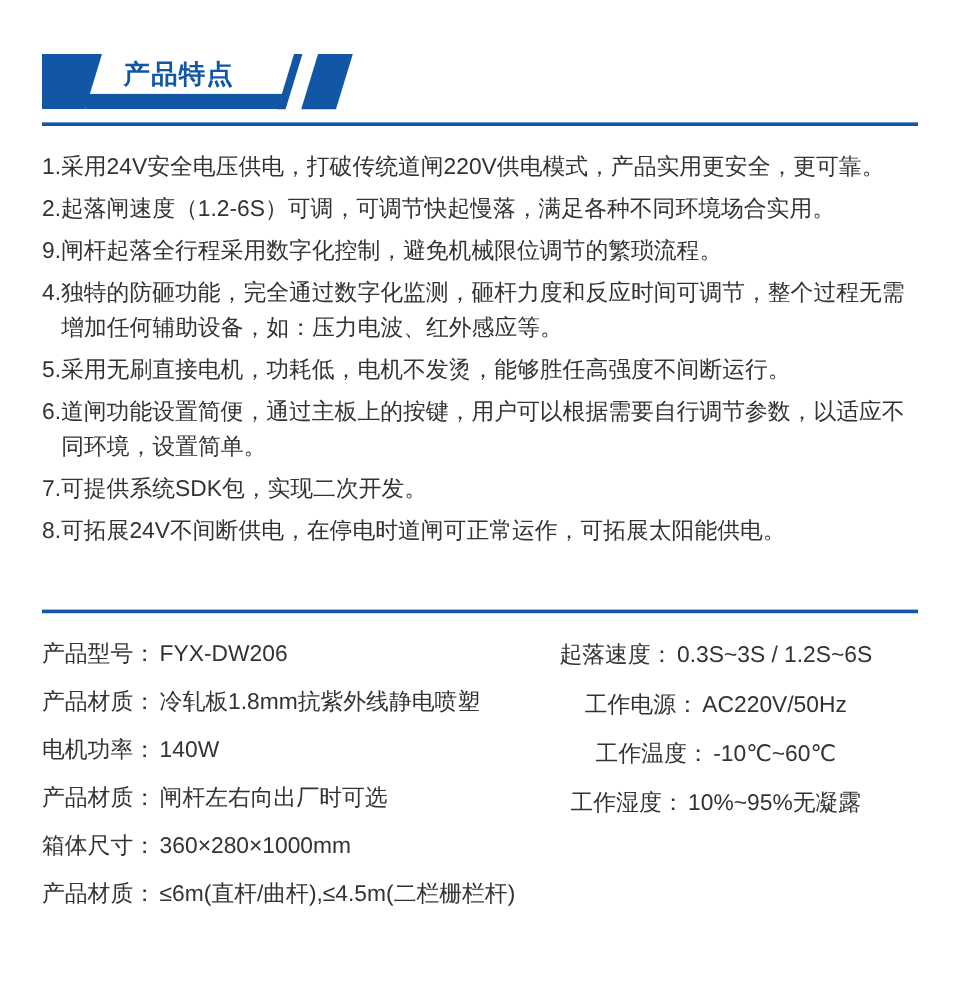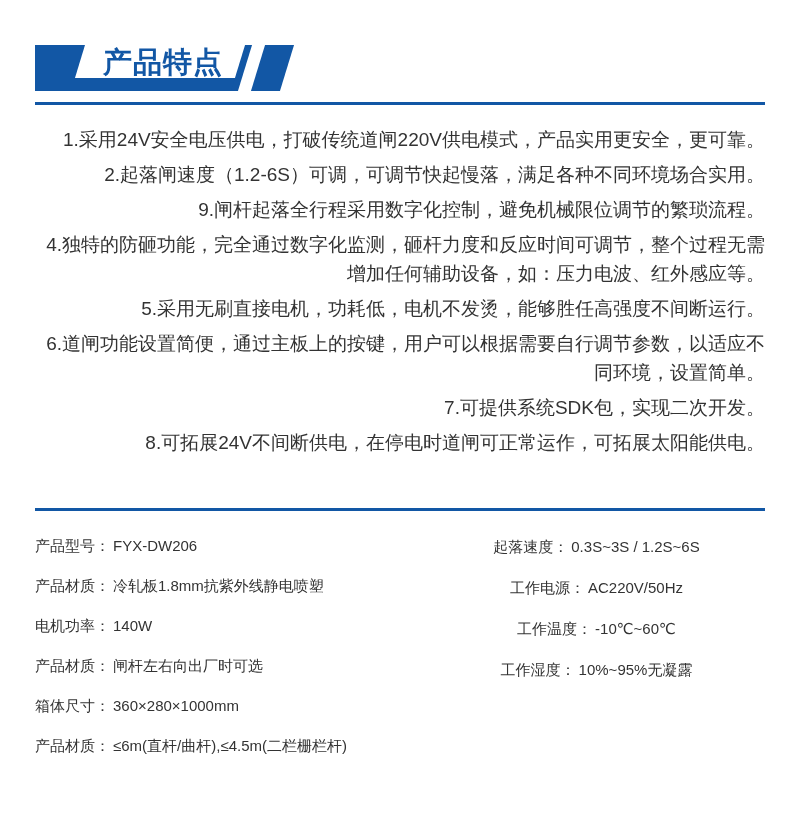--- a/index.html
+++ b/index.html
@@ -16,46 +16,46 @@
     position:absolute; left:0; top:0; width:50px; height:46px;
     background:#1257a5;
     clip-path:polygon(0 0, 100% 0, calc(100% - 14px) 100%, 0 100%);
   }
   .banner .bar {
     position:absolute; left:36px; top:33px; width:168px; height:13px;
     background:#1257a5;
     clip-path:polygon(0 0, 100% 0, calc(100% - 5px) 100%, 0 100%);
   }
   .banner .title {
-    position:absolute; left:68px; top:1px; font-size:29px; line-height:32px;
+    position:absolute; left:68px; top:1px; font-size:22px; line-height:32px;
     font-weight:bold; color:#1257a5; letter-spacing:1px; white-space:nowrap;
   }
   .banner .stripe-thin {
     position:absolute; left:203px; top:0; width:7px; height:46px;
     background:#1257a5; transform:skewX(-17deg);
   }
   .banner .stripe-wide {
     position:absolute; left:223px; top:0; width:29px; height:46px;
     background:#1257a5; transform:skewX(-17deg);
   }
 
   .divider { height:3px; background:#1257a5; margin-top:11px; }
 
   
   .features { margin-top:20px; }
   .feature-item {
     font-size:19px; line-height:29px; margin-bottom:6px;
-    padding-left:16px; text-indent:-16px; color:#333333;text-align:right;
+    padding-left:16px; text-indent:-16px; color:#333333;
   }
 
   
   .specs { display:flex; margin-top:15px; }
   .specs-col-left  { width:393px; flex:0 0 393px; }
   .specs-col-right { flex:1; }
-  .spec-row { font-size:15px; white-space:nowrap; }
+  .spec-row { font-size:19px; white-space:nowrap; }
   .specs-col-left  .spec-row { height:40px; line-height:40px; }
   .specs-col-right .spec-row { height:41px; line-height:41px;text-align:center; }
   .spec-label { color:#333333; margin-right:3px; }
   .spec-value { color:#333333; }
 
   .spacer-top { height:45px; }
   .gap-between-sections { height:34px; }
 </style>
 </head>
 <body>

